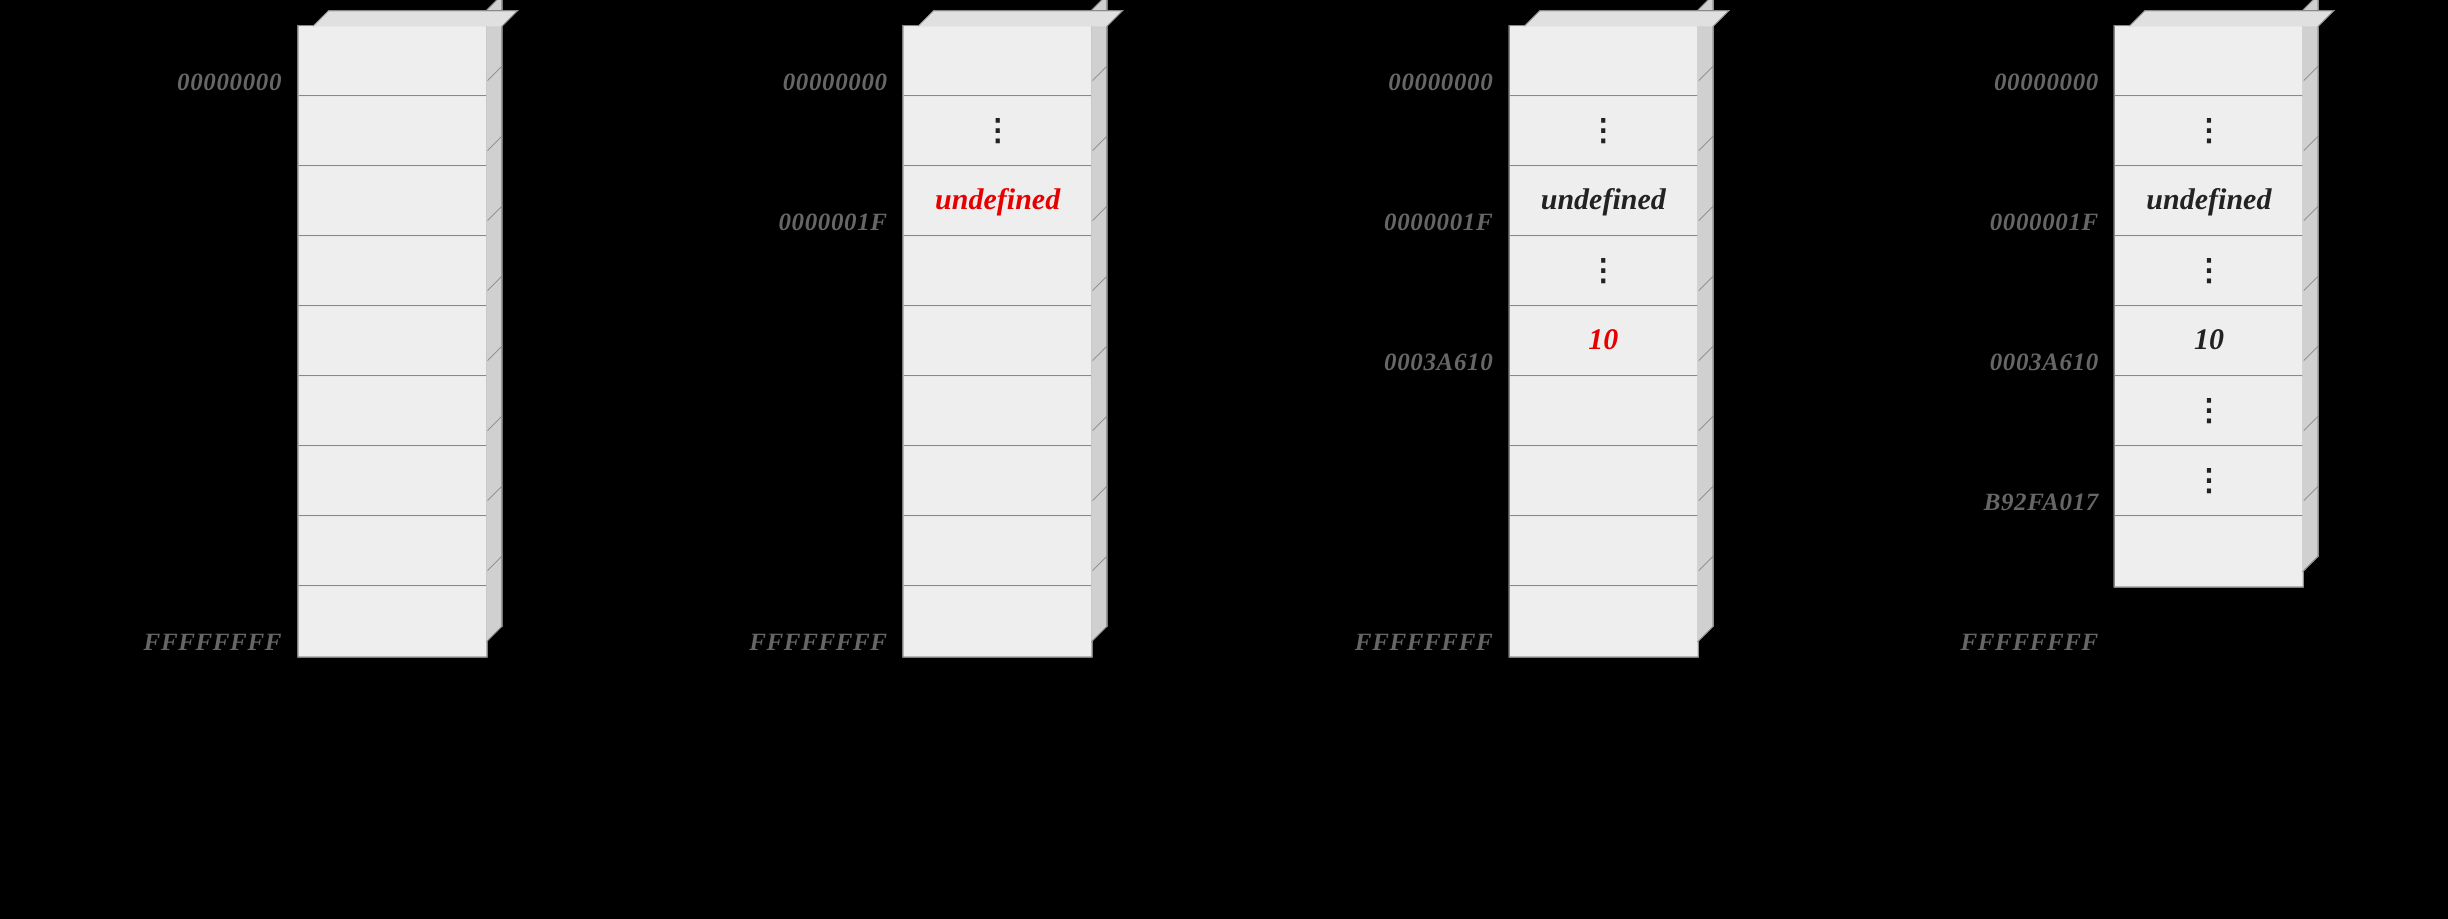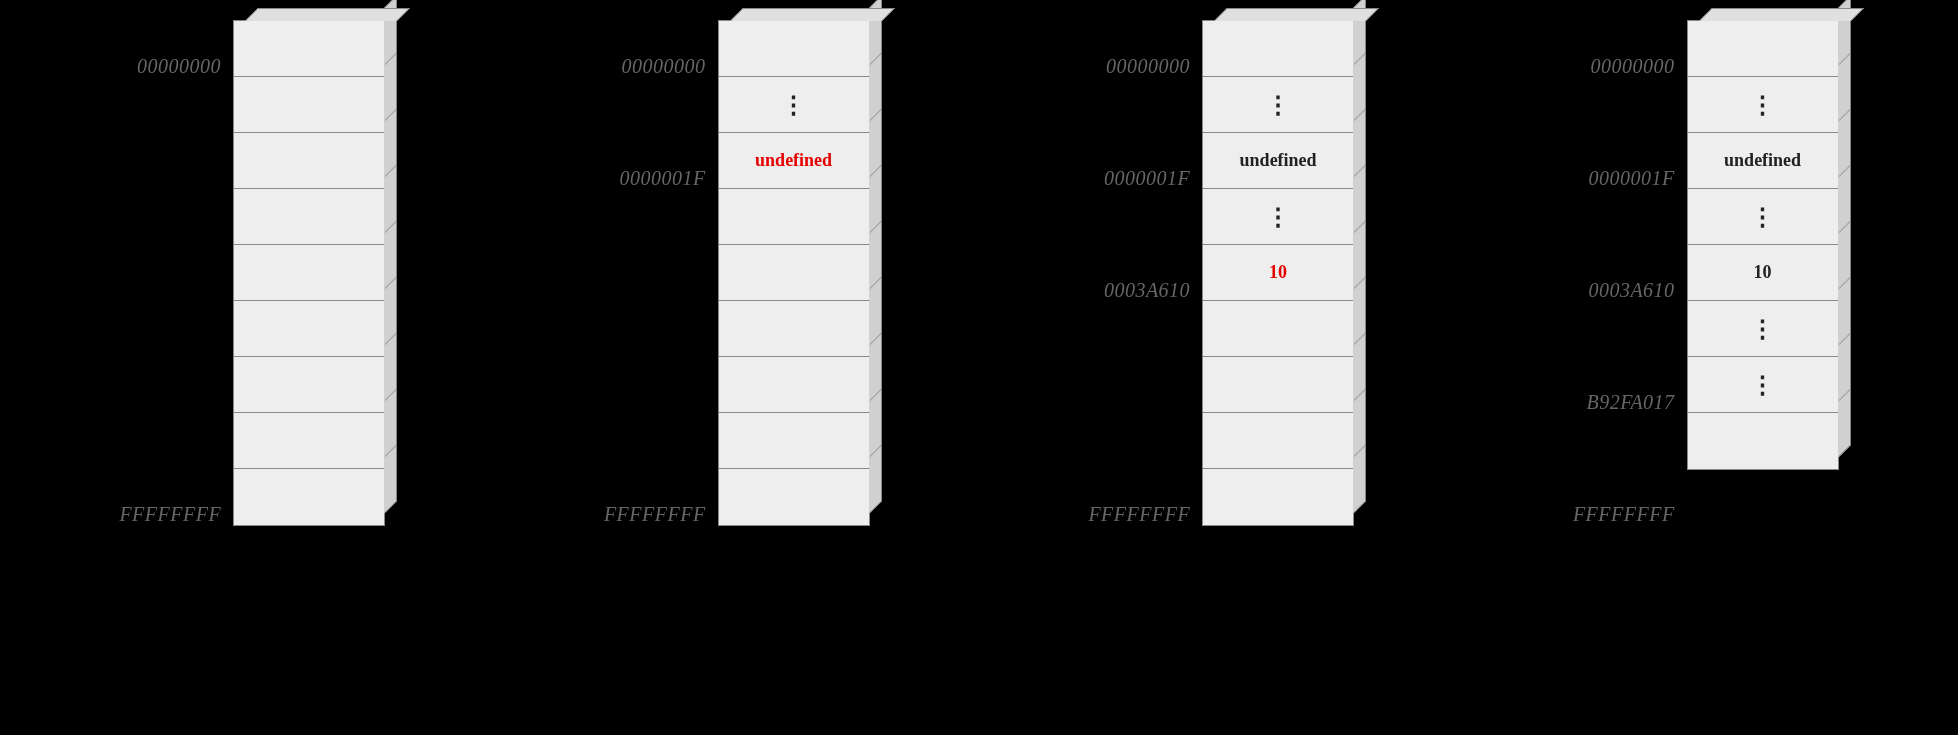--- a/index.html
+++ b/index.html
@@ -23,21 +23,21 @@
       flex-direction: column;
       align-items: flex-end;
       margin-right: 12px;
       padding-top: 18px;
     }
     .addr-label {
       height: 56px;
       display: flex;
       align-items: center;
       font-style: italic;
-      font-weight: normal;
+      font-weight: bold;
       color: #666;
       font-size: 20px;
       letter-spacing: 0.5px;
     }
     .addr-label.empty { visibility: hidden; }
     .stack-wrapper {
       position: relative;
     }
     .stack {
       position: relative;
@@ -45,22 +45,23 @@
       background: #eee;
     }
     .cell {
       width: 150px;
       height: 56px;
       border-bottom: 1px solid #888;
       background: #eee;
       display: flex;
       align-items: center;
       justify-content: center;
+      font-style: italic;
       font-weight: bold;
-      font-size: 18px;
+      font-size: 24px;
       color: #222;
       position: relative;
     }
     .cell:last-child { border-bottom: none; }
     .cell.highlight { color: #e60000; }
     .cell.dots { font-style: normal; font-size: 24px; line-height: 0; }
     
     .stack-wrapper::before {
       content: "";
       position: absolute;

